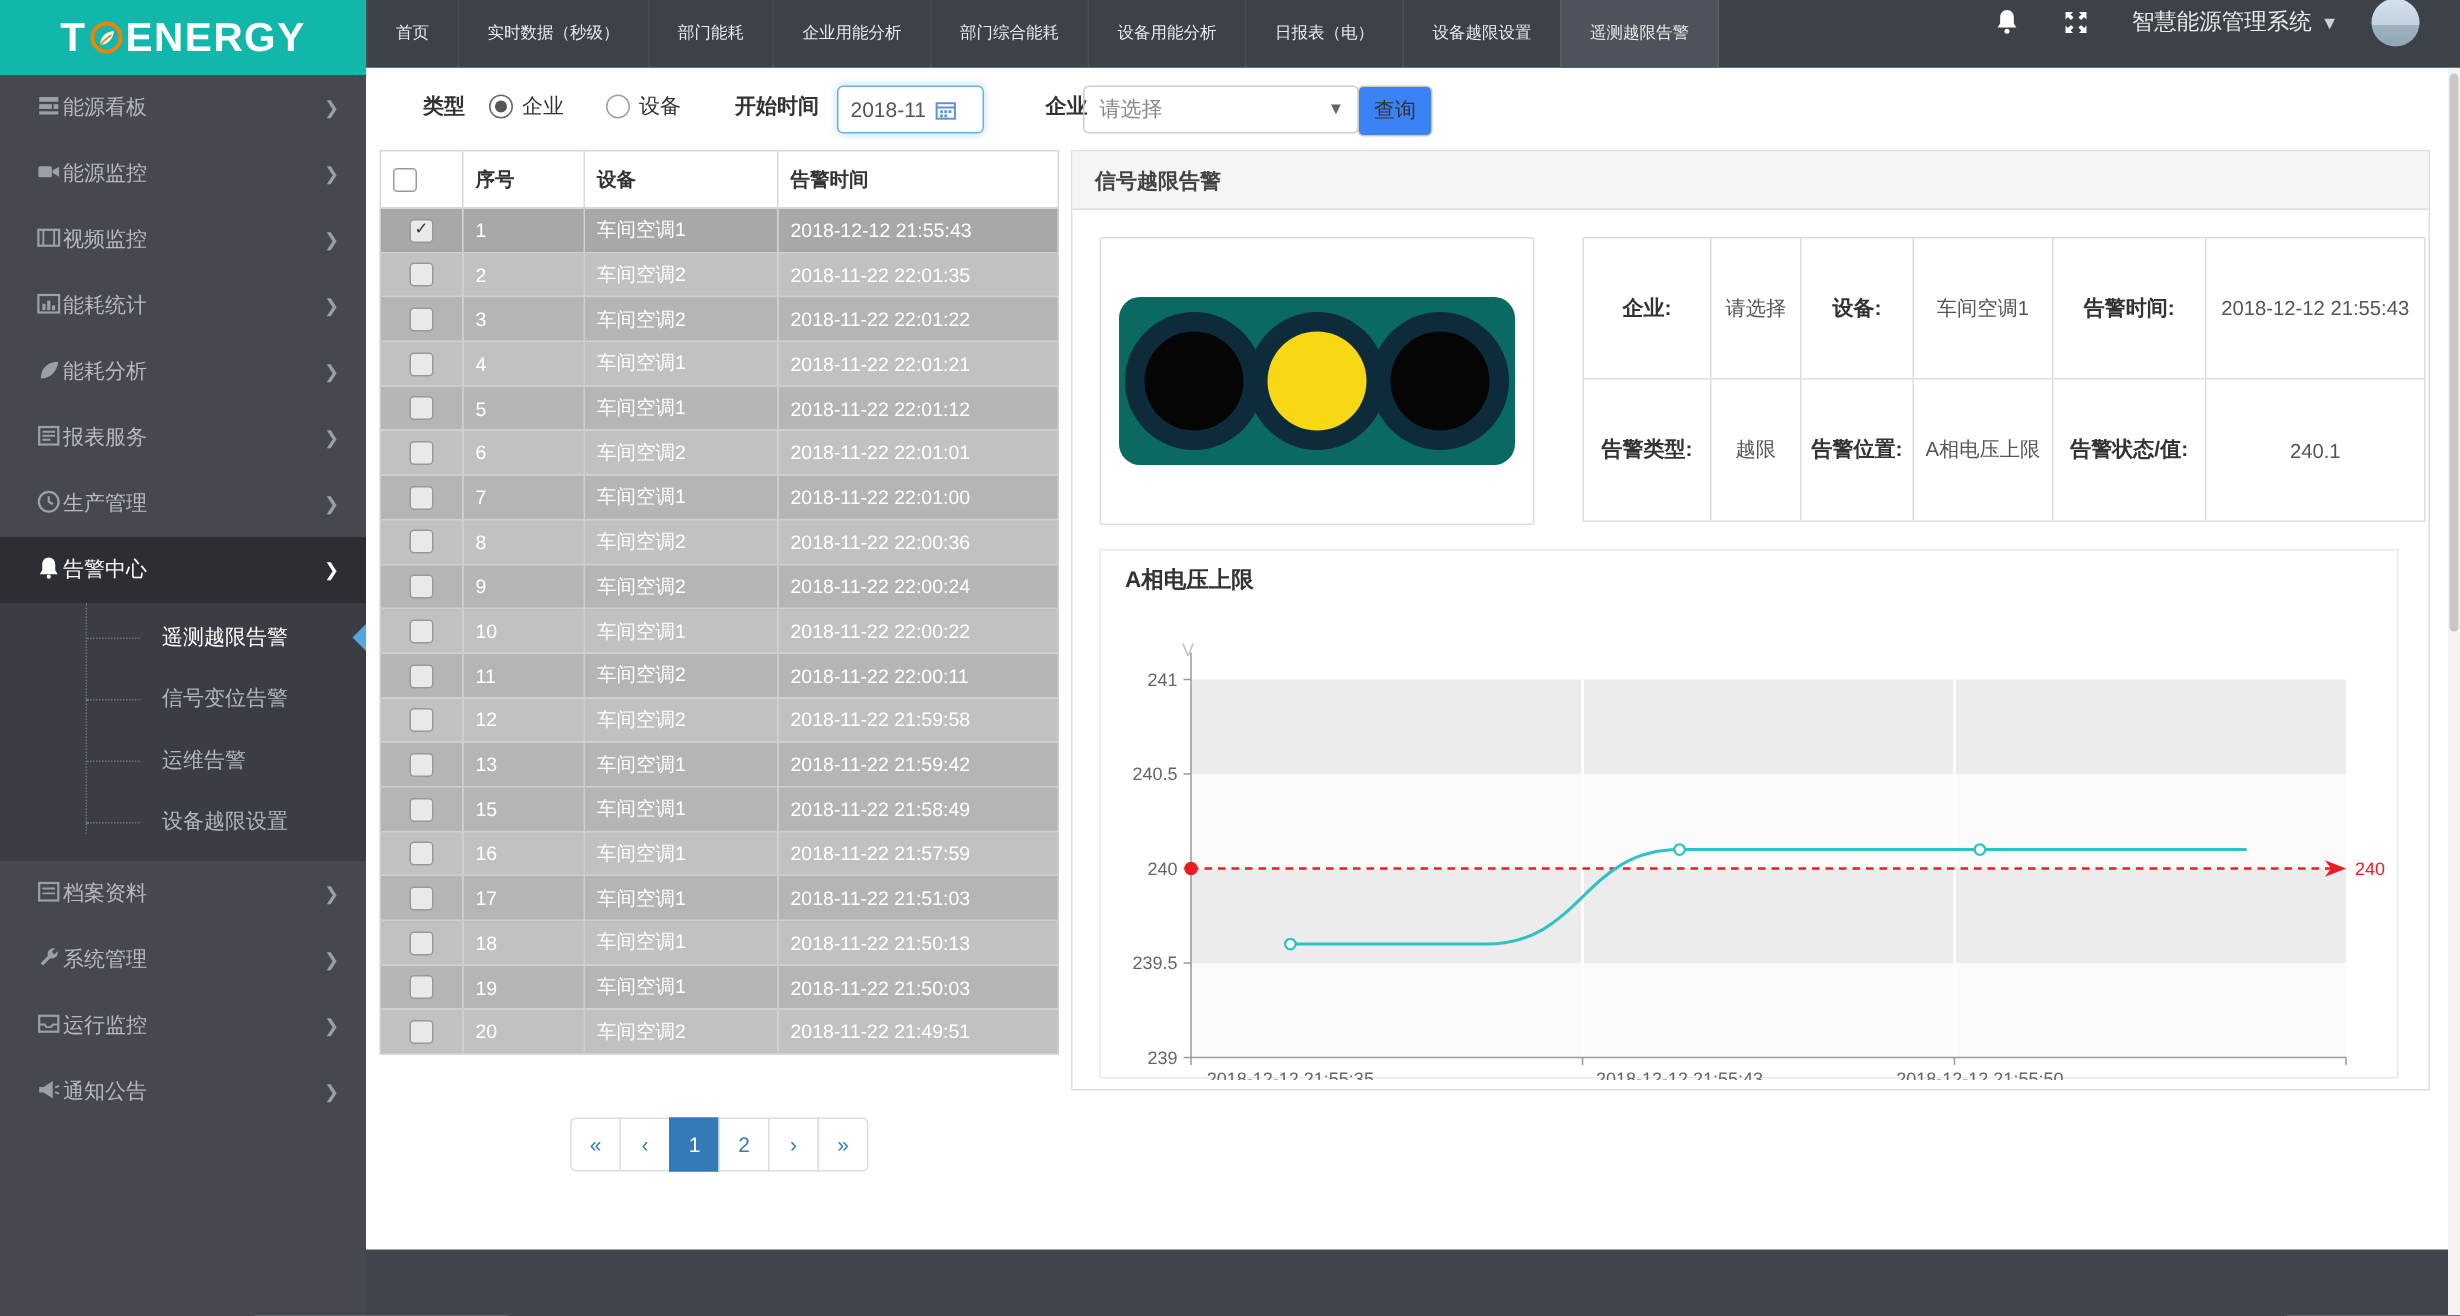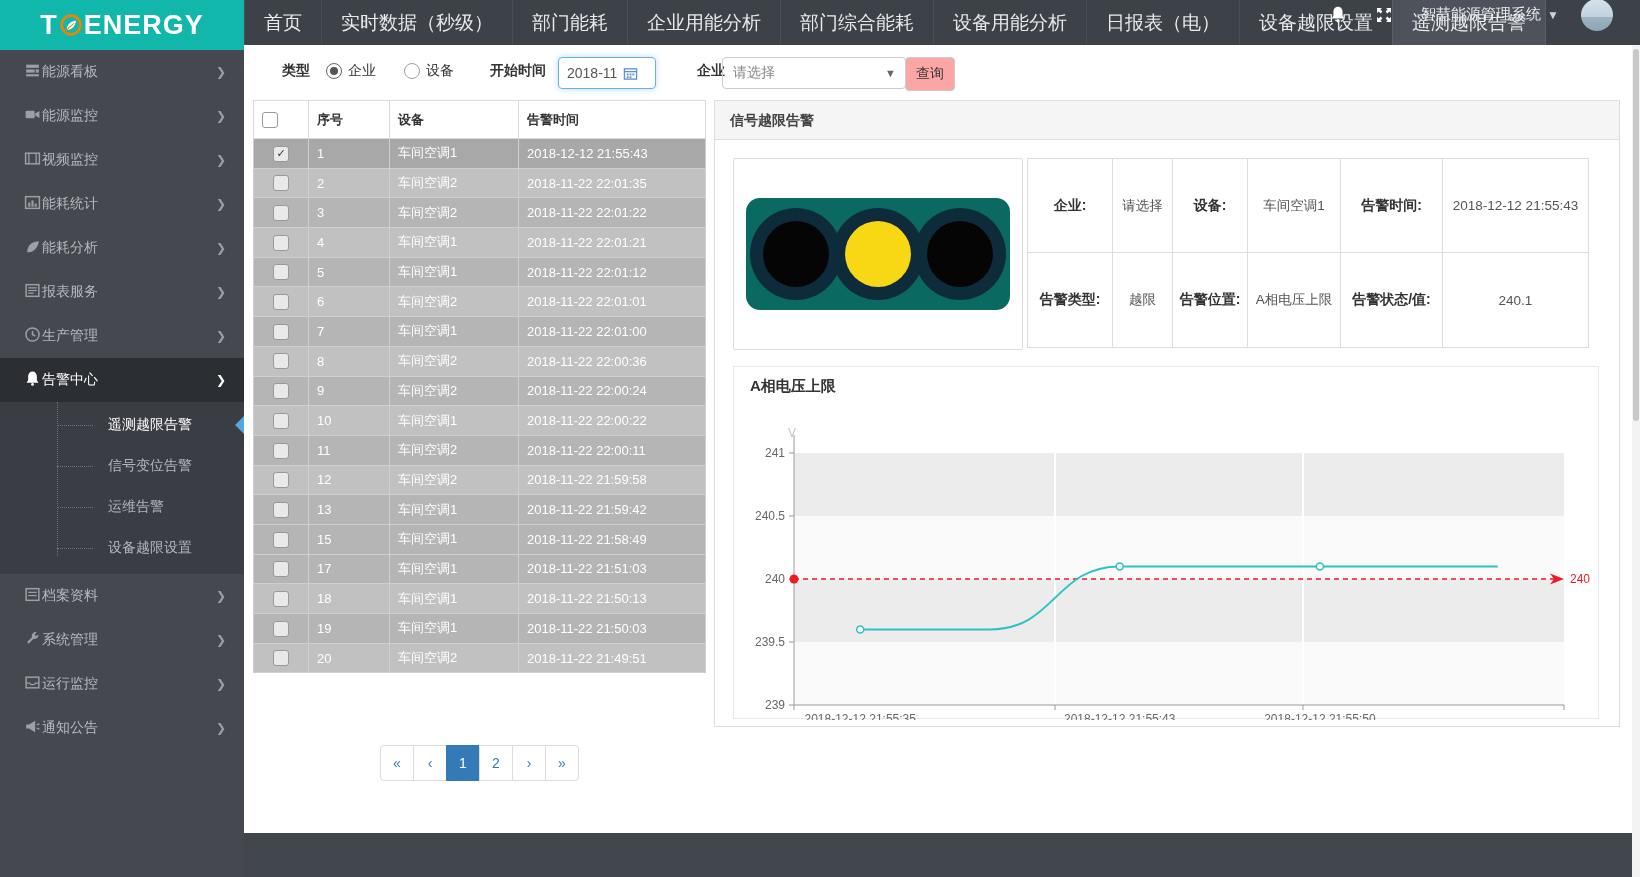--- a/index.html
+++ b/index.html
@@ -5,21 +5,21 @@
   html,body{margin:0;padding:0;background:#41454c;font-family:"Liberation Sans","DejaVu Sans",sans-serif;}
   .app{position:relative;width:1640px;height:877px;overflow:hidden;background:#41454c;}
 
   
   .topbar{position:absolute;left:0;top:0;width:1640px;height:45px;background:#3d4148;z-index:5;}
   .logo{position:absolute;left:0;top:0;width:244px;height:50px;background:#12b7ab;z-index:10;
         display:flex;align-items:center;justify-content:center;color:#fff;font-weight:bold;
         font-size:27px;letter-spacing:1px;}
   .logo .at{margin:0 1px;display:inline-flex;}
   .nav{position:absolute;left:244px;top:0;height:45px;display:flex;}
-  .nav-item{height:45px;line-height:45px;padding:0 19px;color:#e8eaec;font-size:19px;cursor:pointer;
+  .nav-item{height:45px;line-height:45px;padding:0 19px;color:#e8eaec;font-size:11px;cursor:pointer;
             border-left:1px solid rgba(255,255,255,.07);}
   .nav-item:last-child{border-right:1px solid rgba(255,255,255,.07);}
   .nav-item.active{background:#4e535b;}
   .top-right{position:absolute;right:0;top:0;height:29px;display:flex;align-items:center;color:#e8eaec;}
   .tr-ic{margin-right:28px;display:inline-flex;cursor:pointer;}
   .sysname{font-size:15px;margin-right:6px;cursor:pointer;}
   .caret{font-size:12px;color:#cfd2d6;margin-right:22px;cursor:pointer;}
   .avatar{width:32px;height:32px;border-radius:50%;margin-right:27px;cursor:pointer;
           background:linear-gradient(180deg,#d4e2ec 0%,#c2d2de 55%,#9fb4c2 56%,#8ea5b4 100%);}
 
@@ -50,21 +50,21 @@
   .rdot{width:14px;height:14px;border-radius:50%;border:1px solid #9aa0a6;background:#fff;margin-right:6px;position:relative;}
   .rdot.on{border-color:#666;}
   .rdot.on:after{content:'';position:absolute;left:3px;top:3px;width:8px;height:8px;border-radius:50%;background:#555;}
   .date-input{position:absolute;left:314px;top:6px;width:88px;height:30px;border:1px solid #66afe9;border-radius:4px;
               box-shadow:0 0 6px rgba(102,175,233,.45);display:flex;align-items:center;padding-left:8px;color:#555;cursor:text;}
   .date-input .cal{margin-left:6px;display:inline-flex;cursor:pointer;}
   .select{position:absolute;left:478px;top:6px;width:172px;height:30px;border:1px solid #ccc;border-radius:4px;
           display:flex;align-items:center;padding-left:10px;color:#888;cursor:pointer;}
   .select .sel-caret{position:absolute;right:9px;color:#666;font-size:11px;}
   .btn-query{position:absolute;left:661px;top:6px;width:48px;height:32px;border:1px solid #ccc;border-radius:4px;
-             background:#fca5a5;font-size:14px;color:#333;cursor:pointer;display:flex;align-items:center;justify-content:center;}
+             background:#3b82f6;font-size:14px;color:#333;cursor:pointer;display:flex;align-items:center;justify-content:center;}
 
   
   .table-wrap{position:absolute;left:9px;top:55px;width:453px;}
   table.alarm{border-collapse:collapse;width:453px;table-layout:fixed;font-size:13px;}
   table.alarm th{background:#fff;color:#333;font-weight:bold;text-align:left;border:1px solid #d9d9d9;height:37px;padding:0 8px;}
   table.alarm td{border:1px solid #cfcfcf;height:28.7px;padding:0 8px;color:#fff;}
   table.alarm tr.r-odd td{background:#b5b5b5;}
   table.alarm tr.r-even td{background:#c1c1c1;}
   table.alarm tr.selected td{background:#a8a8a8;}
   .col-cb{width:38px;text-align:center;}
@@ -85,21 +85,21 @@
   
   .panel{position:absolute;left:470px;top:55px;width:906px;height:627px;border:1px solid #ddd;background:#fff;box-sizing:border-box;}
   .panel-hd{height:38px;line-height:38px;background:#f5f5f5;border-bottom:1px solid #ddd;
             padding-left:15px;font-size:14px;font-weight:bold;color:#444;}
   .traffic-card{position:absolute;left:18px;top:57px;width:288px;height:190px;border:1px solid #ddd;border-radius:2px;
                 display:flex;align-items:center;justify-content:center;}
   .housing{width:264px;height:112px;border-radius:14px;background:#0a6a61;display:flex;align-items:center;justify-content:center;}
   .ring{width:92px;height:92px;border-radius:50%;background:#0e2b3c;margin:0 -5px;display:flex;align-items:center;justify-content:center;}
   .lamp{width:66px;height:66px;border-radius:50%;}
 
-  .info-table{position:absolute;left:312px;top:57px;width:562px;height:190px;border:1px solid #ddd;box-sizing:border-box;
+  .info-table{position:absolute;left:340px;top:57px;width:562px;height:190px;border:1px solid #ddd;box-sizing:border-box;
               display:grid;grid-template-columns:85px 60px 75px 93px 102px auto;grid-template-rows:1fr 1fr;}
   .info-cell{border-right:1px solid #ddd;border-bottom:1px solid #ddd;display:flex;align-items:center;justify-content:center;
              font-size:13.5px;color:#555;text-align:center;padding:0 4px;}
   .info-cell.lab{font-weight:bold;color:#333;font-size:14px;}
   .info-cell.last{border-right:none;}
   .info-cell.rowlast{border-bottom:none;}
 
   .chart-card{position:absolute;left:18px;top:265px;width:866px;height:353px;border:1px solid #e9e9e9;box-sizing:border-box;}
   .chart-title{position:absolute;left:16px;top:10px;font-size:15px;font-weight:bold;color:#333;}
   #chart-svg{position:absolute;left:2px;top:30px;}
@@ -398,20 +398,26 @@
                 <td class="col-cb"><span class="cb"></span></td>
                 <td class="col-seq">13</td>
                 <td class="col-dev">车间空调1</td>
                 <td>2018-11-22 21:59:42</td>
               </tr>
               <tr class="r-odd">
                 <td class="col-cb"><span class="cb"></span></td>
                 <td class="col-seq">15</td>
                 <td class="col-dev">车间空调1</td>
                 <td>2018-11-22 21:58:49</td>
+              </tr>
+              <tr class="r-even">
+                <td class="col-cb"><span class="cb"></span></td>
+                <td class="col-seq">16</td>
+                <td class="col-dev">车间空调1</td>
+                <td>2018-11-22 21:57:59</td>
               </tr>
               <tr class="r-odd">
                 <td class="col-cb"><span class="cb"></span></td>
                 <td class="col-seq">17</td>
                 <td class="col-dev">车间空调1</td>
                 <td>2018-11-22 21:51:03</td>
               </tr>
               <tr class="r-even">
                 <td class="col-cb"><span class="cb"></span></td>
                 <td class="col-seq">18</td>

